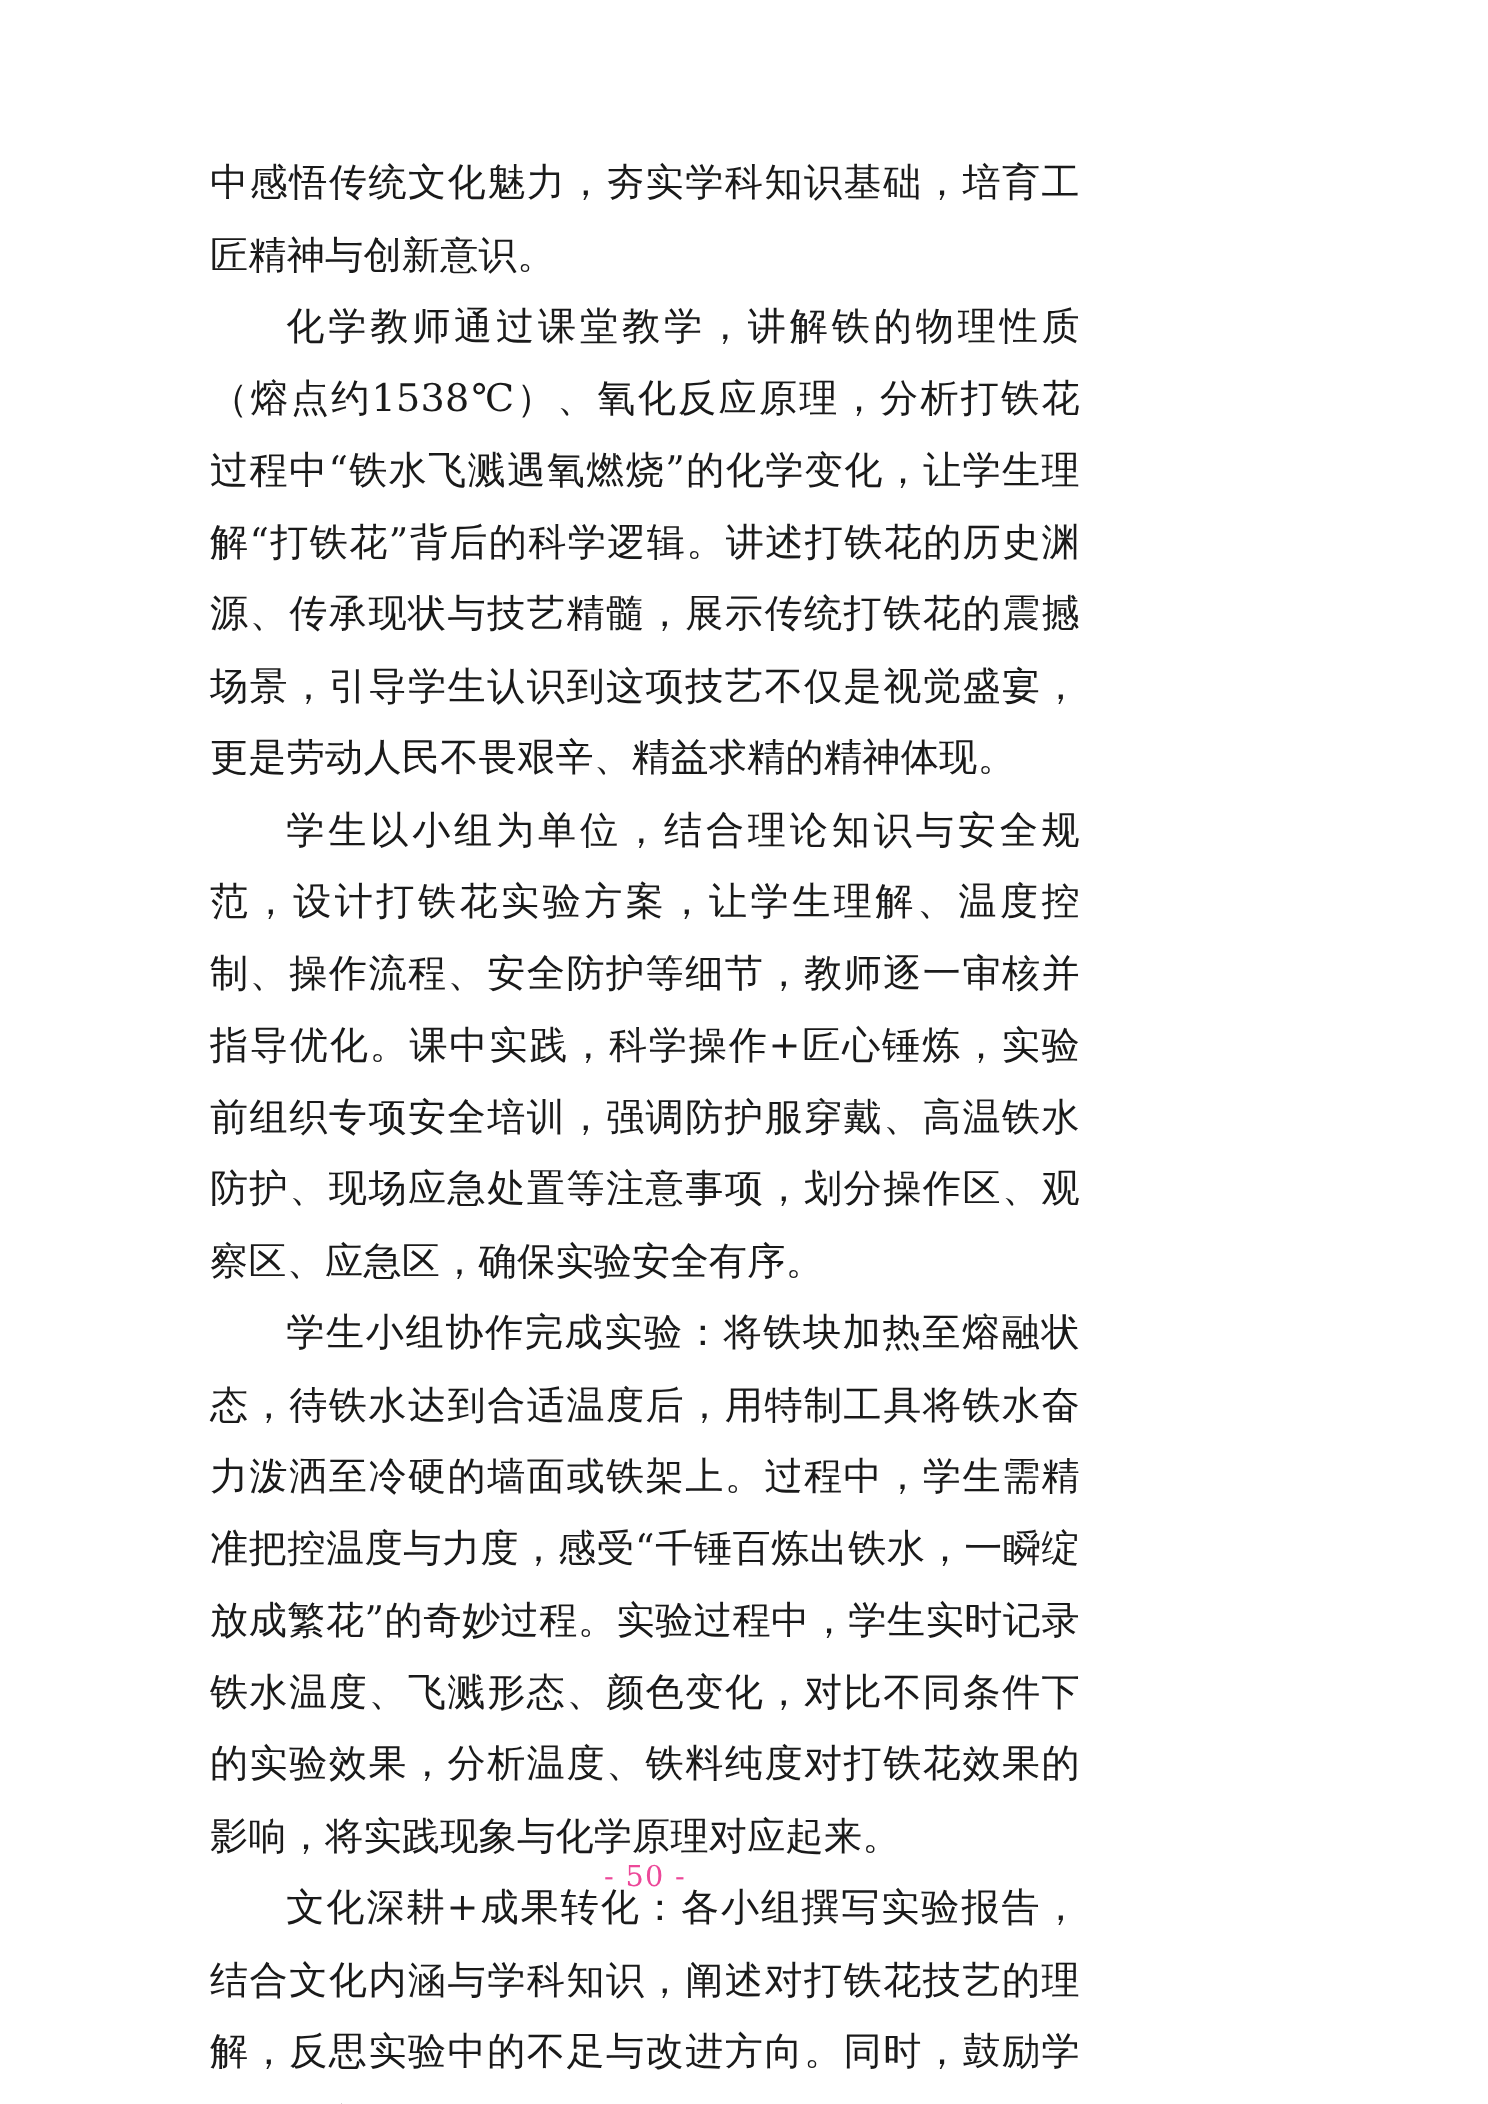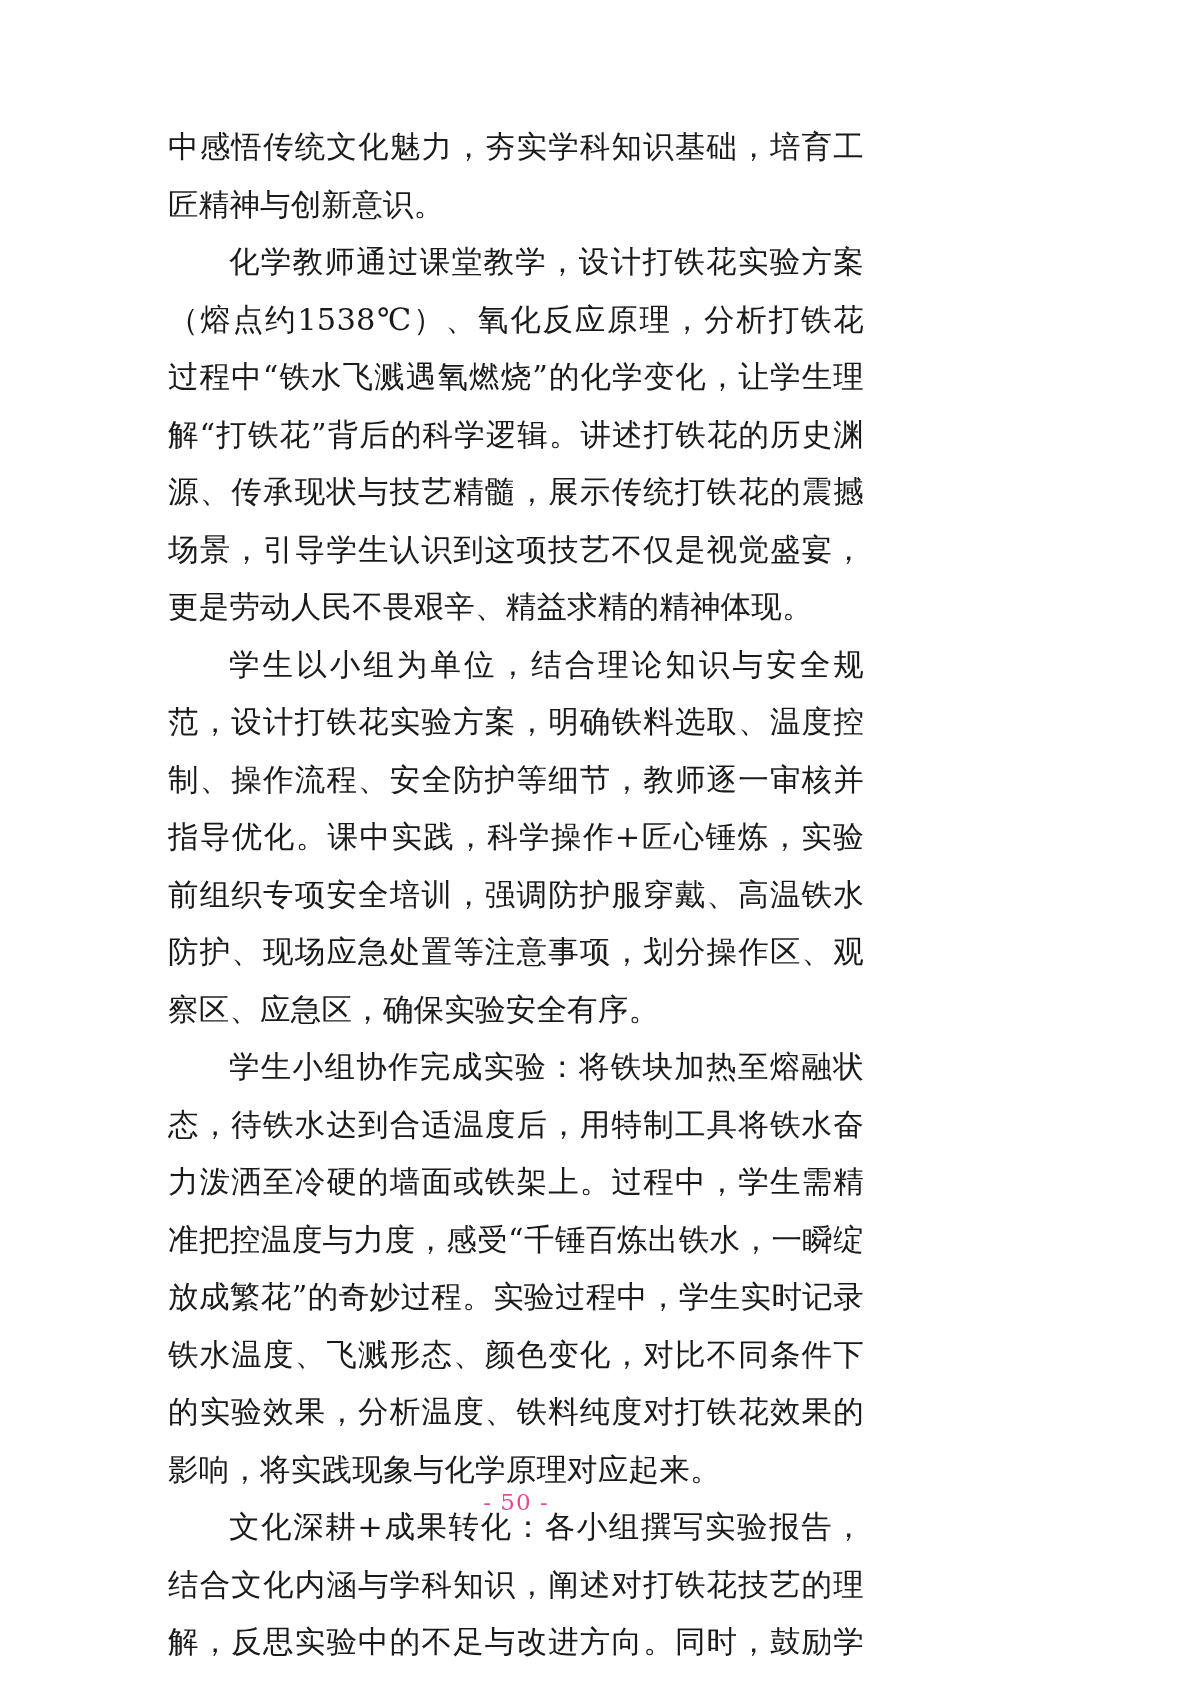--- a/index.html
+++ b/index.html
@@ -51,19 +51,19 @@
     color: #ec4899;
     letter-spacing: 1px;
   }
 </style>
 </head>
 <body>
 
 <div class="page">
   <div class="body-text">
     <p class="no-indent">中感悟传统文化魅力，夯实学科知识基础，培育工匠精神与创新意识。</p>
-    <p>化学教师通过课堂教学，设计打铁花实验方案（熔点约1538℃）、氧化反应原理，分析打铁花过程中“铁水飞溅遇氧燃烧”的化学变化，让学生理解“打铁花”背后的科学逻辑。讲述打铁花的历史渊源、传承现状与技艺精髓，展示传统打铁花的震撼场景，引导学生认识到这项技艺不仅是视觉盛宴，更是劳动人民不畏艰辛、精益求精的精神体现。</p>
-    <p>学生以小组为单位，结合理论知识与安全规范，设计打铁花实验方案，明确铁料选取、温度控制、操作流程、安全防护等细节，教师逐一审核并指导优化。课中实践，科学操作+匠心锤炼，实验前组织专项安全培训，强调防护服穿戴、高温铁水防护、现场应急处置等注意事项，划分操作区、观察区、应急区，确保实验安全有序。</p>
+    <p>化学教师通过课堂教学，讲解铁的物理性质（熔点约1538℃）、氧化反应原理，分析打铁花过程中“铁水飞溅遇氧燃烧”的化学变化，让学生理解“打铁花”背后的科学逻辑。讲述打铁花的历史渊源、传承现状与技艺精髓，展示传统打铁花的震撼场景，引导学生认识到这项技艺不仅是视觉盛宴，更是劳动人民不畏艰辛、精益求精的精神体现。</p>
+    <p>学生以小组为单位，结合理论知识与安全规范，设计打铁花实验方案，让学生理解、温度控制、操作流程、安全防护等细节，教师逐一审核并指导优化。课中实践，科学操作+匠心锤炼，实验前组织专项安全培训，强调防护服穿戴、高温铁水防护、现场应急处置等注意事项，划分操作区、观察区、应急区，确保实验安全有序。</p>
     <p>学生小组协作完成实验：将铁块加热至熔融状态，待铁水达到合适温度后，用特制工具将铁水奋力泼洒至冷硬的墙面或铁架上。过程中，学生需精准把控温度与力度，感受“千锤百炼出铁水，一瞬绽放成繁花”的奇妙过程。实验过程中，学生实时记录铁水温度、飞溅形态、颜色变化，对比不同条件下的实验效果，分析温度、铁料纯度对打铁花效果的影响，将实践现象与化学原理对应起来。</p>
     <p>文化深耕+成果转化：各小组撰写实验报告，结合文化内涵与学科知识，阐述对打铁花技艺的理解，反思实验中的不足与改进方向。同时，鼓励学生用文字、照片、视频记录</p>
   </div>
   <div class="footer">- 50 -</div>
 </div>
 
 </body></html>

